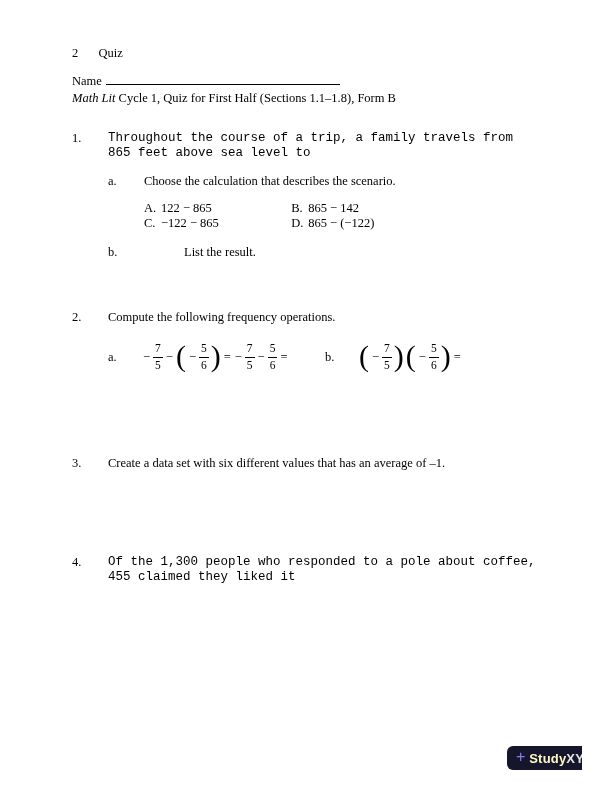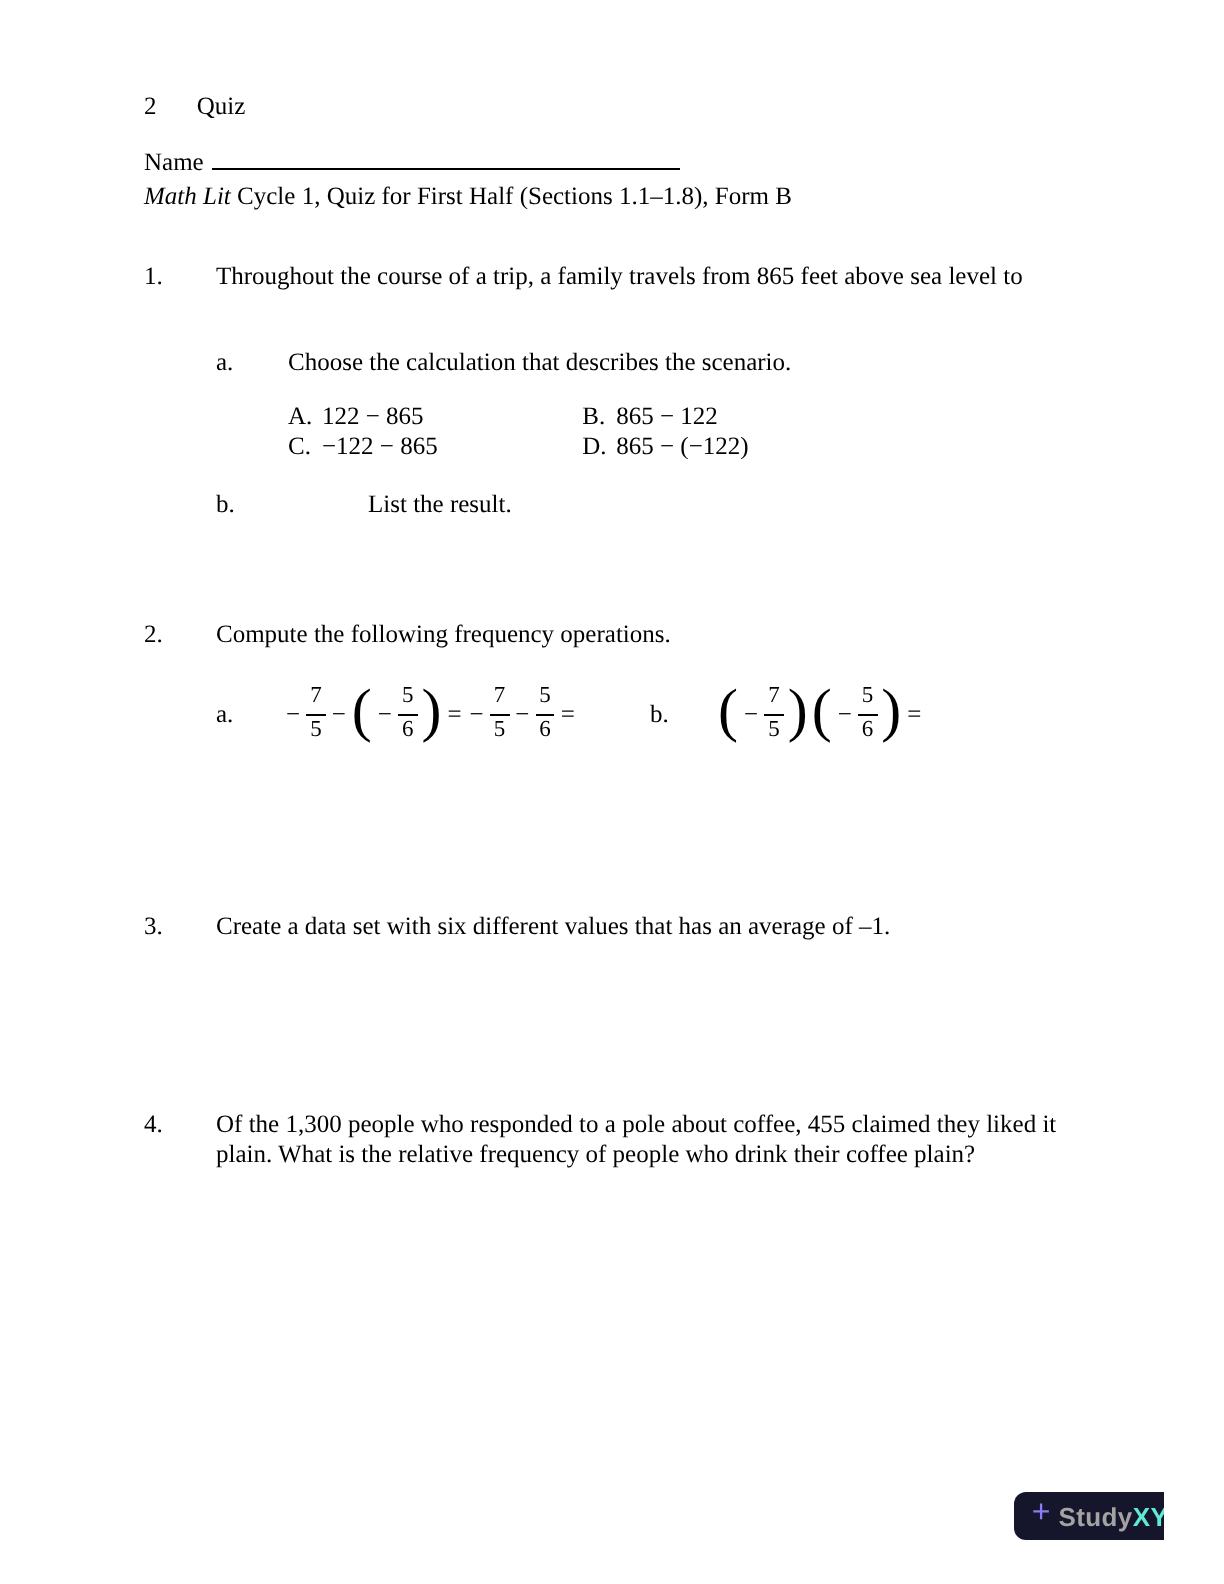--- a/index.html
+++ b/index.html
@@ -8,21 +8,21 @@
     position: relative;
     width: 582px;
     height: 792px;
     background: #ffffff;
     font-family: "Liberation Serif", "DejaVu Serif", serif;
     font-size: 12.5px;
     color: #000000;
     overflow: hidden;
   }
   .abs { position: absolute; }
-  .line { line-height: 14.5px; }
+  .line { line-height: 14.5px; font-family: Liberation Mono, monospace; }
   .italic { font-style: italic; }
   .qtext { line-height: 14.5px; }
   .name-blank {
     display: inline-block;
     width: 234px;
     border-bottom: 1px solid #000;
     height: 13px;
     vertical-align: baseline;
     margin-left: 4px;
   }
@@ -92,21 +92,21 @@
   <div class="abs" style="left:72px; top:131px;">1.</div>
   <div class="abs qtext" style="left:108px; top:131px; width:420px;">
     <div class="line">Throughout the course of a trip, a family travels from 865 feet above sea level to</div>
   </div>
 
   <div class="abs" style="left:108px; top:174px;">a.</div>
   <div class="abs" style="left:144px; top:174px;">Choose the calculation that describes the scenario.</div>
 
   <div class="abs" style="left:144px; top:201px;">
     <span class="choice-col-a"><span class="choice-label">A.</span><span>122 − 865</span></span>
-    <span><span class="choice-label">B.</span><span>865 − 122</span></span>
+    <span><span class="choice-label">B.</span><span>865 − 142</span></span>
   </div>
 
   <div class="abs" style="left:144px; top:215.5px;">
     <span class="choice-col-a"><span class="choice-label">C.</span><span>−122 − 865</span></span>
     <span><span class="choice-label">D.</span><span>865 − (−122)</span></span>
   </div>
 
   <div class="abs" style="left:108px; top:245px;">b.</div>
   <div class="abs" style="left:144px; top:245px;margin-left:40px;">List the result.</div>
 
@@ -162,21 +162,20 @@
     <span class="bp">)</span>
     <span class="sym">=</span>
   </div>
 
   <div class="abs" style="left:72px; top:456px;">3.</div>
   <div class="abs" style="left:108px; top:456px;">Create a data set with six different values that has an average of –1.</div>
 
   <div class="abs" style="left:72px; top:555px;">4.</div>
   <div class="abs qtext" style="left:108px; top:555px; width:430px;">
     <div class="line">Of the 1,300 people who responded to a pole about coffee, 455 claimed they liked it</div>
-    <div class="line">plain.  What is the relative frequency of people who drink their coffee plain?</div>
   </div>
 
   <div class="brand-badge" style="background: rgb(21, 21, 43);">
     <span class="brand-plus" style="color: rgb(139, 124, 240);">+</span>
-    <span class="brand-text"><span style="color: #a3a3a3;">Study</span><span class="brand-xy" style="color: #5eead4;">XY</span></span>
+    <span class="brand-text"><span style="color: #fef9c3;">Study</span><span class="brand-xy" style="color: #e5e5e5;">XY</span></span>
   </div>
 
 </div>
 
 </body></html>

